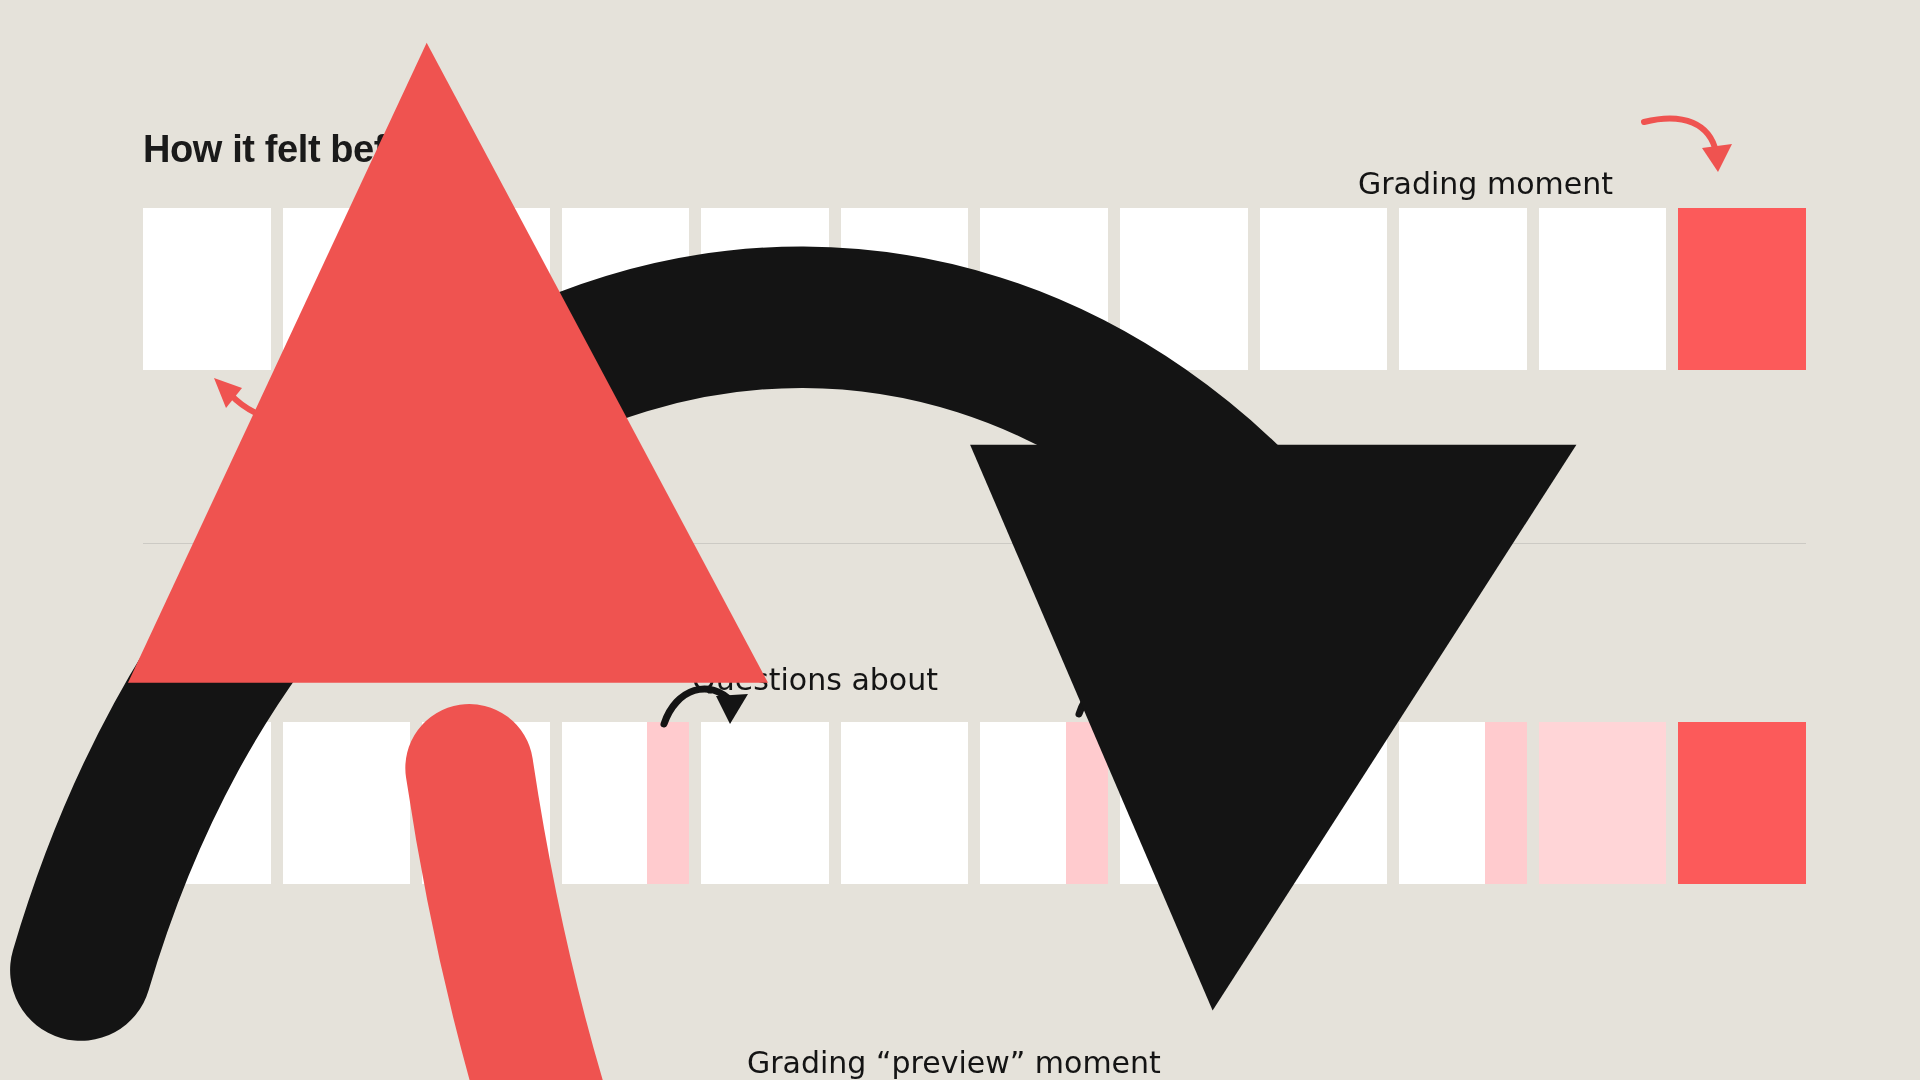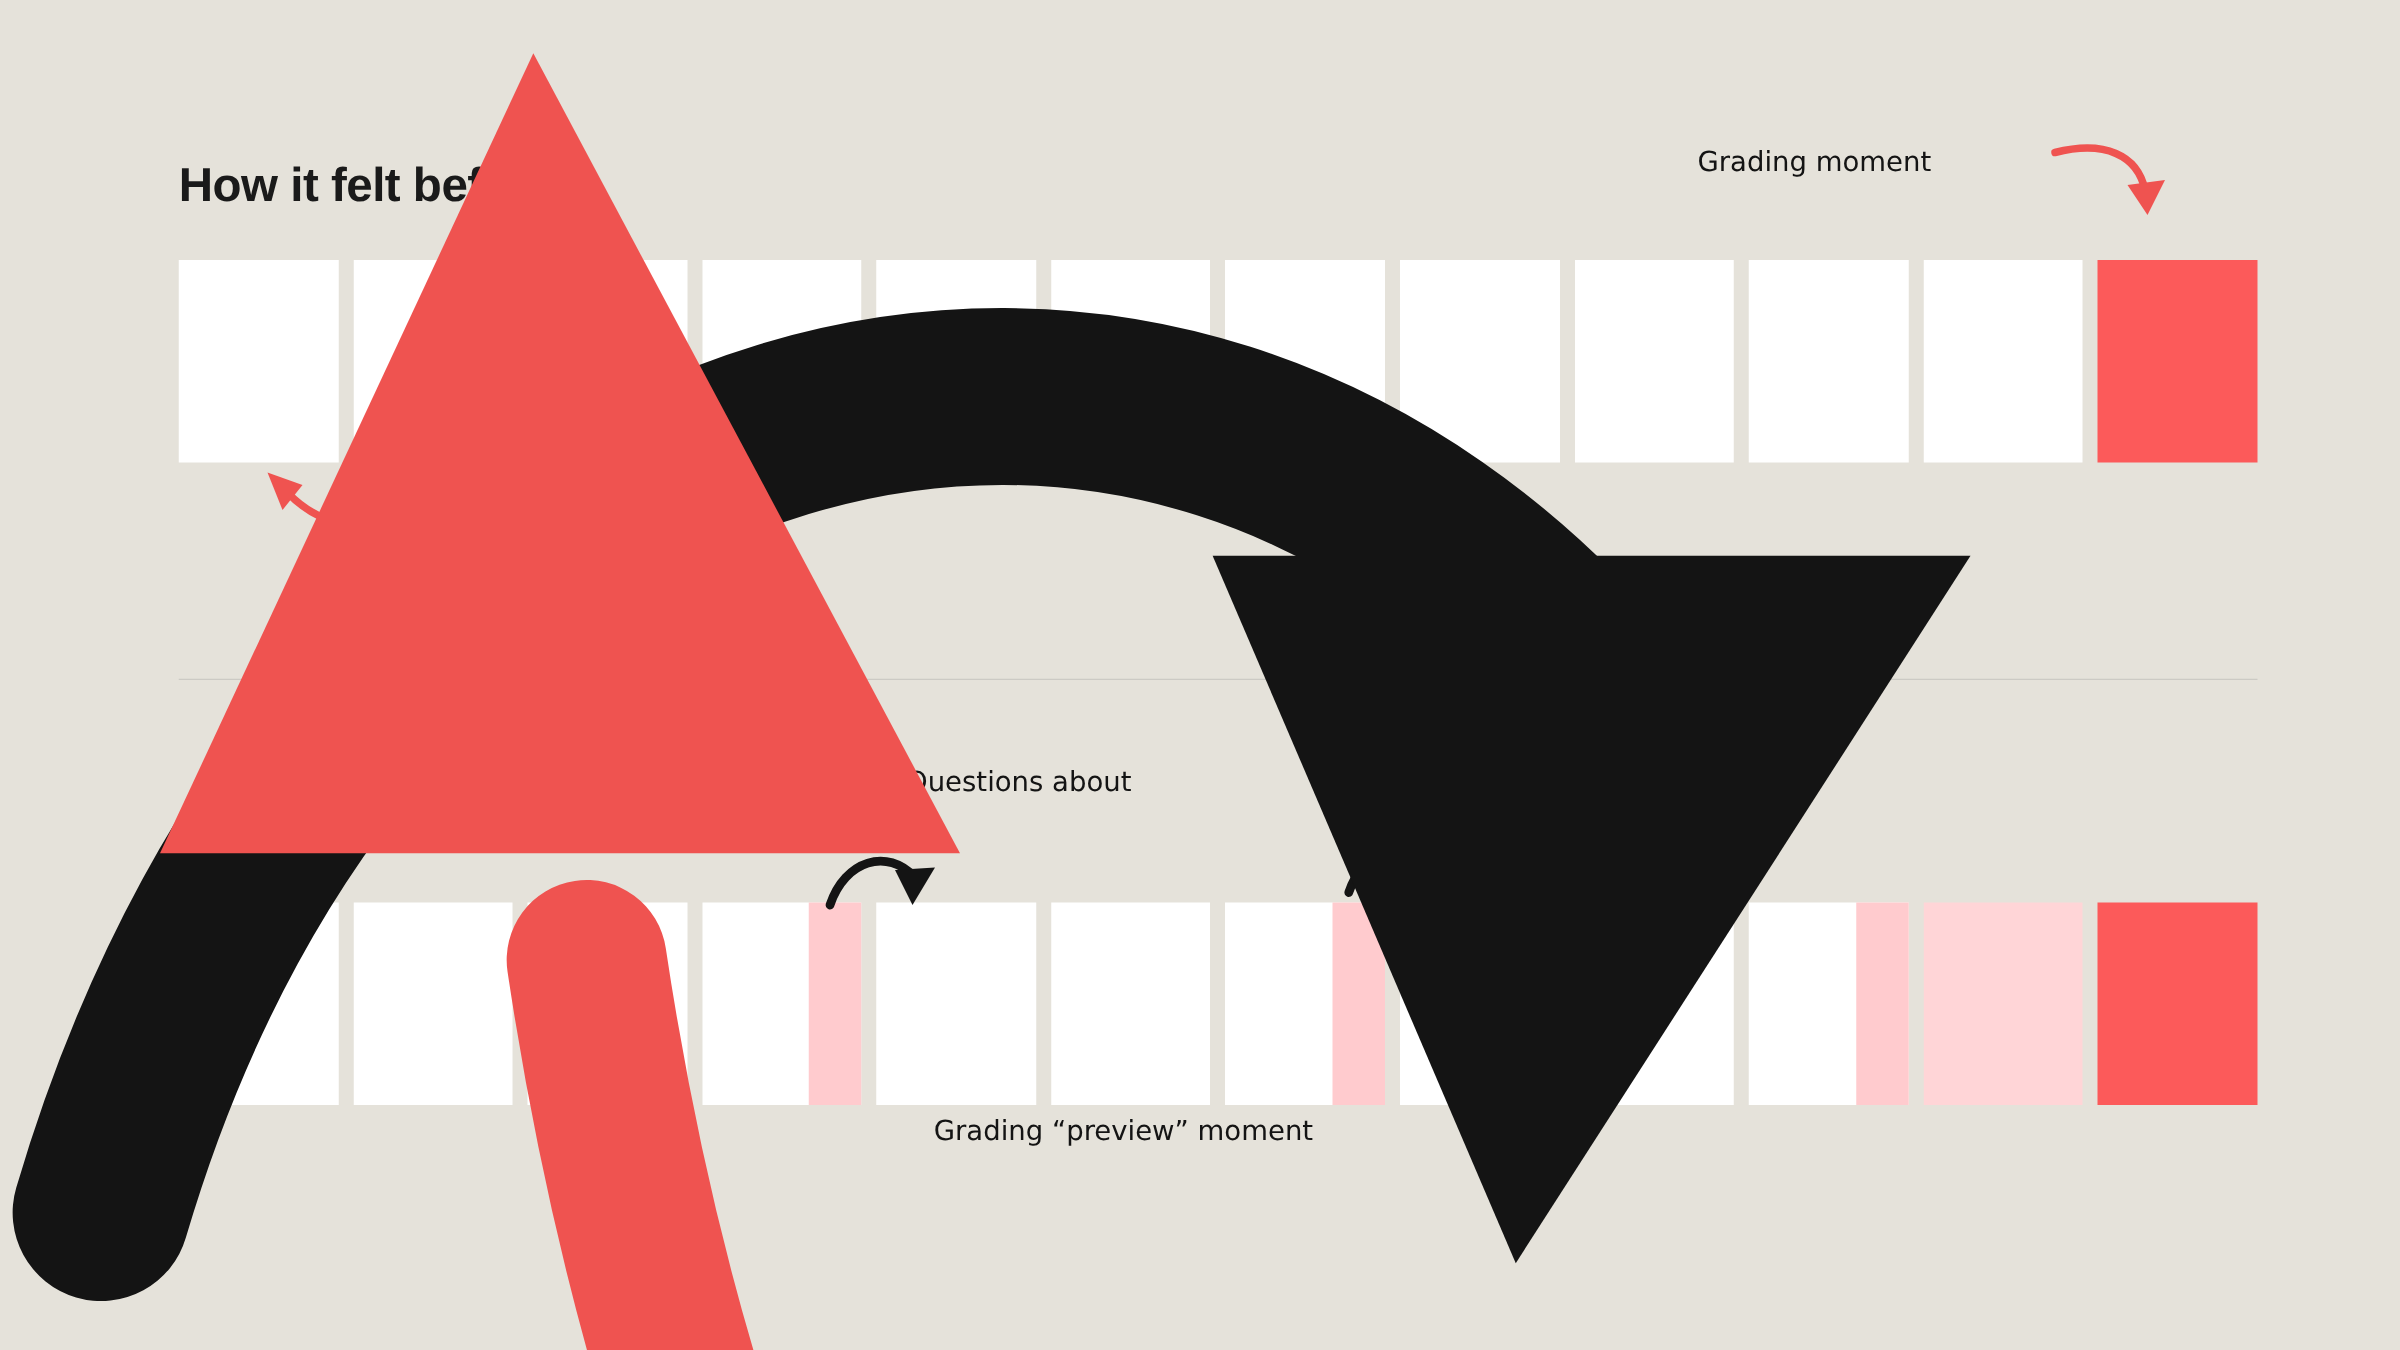--- a/index.html
+++ b/index.html
@@ -74,31 +74,32 @@
     top: 543px;
     width: 1663px;
     height: 1px;
     background: #CCCAC4;
   }
 
   
   .annot {
     position: absolute;
     font-family: "DejaVu Sans", sans-serif;
-    font-size: 22px;
+    font-size: 30px;
     color: #141414;
     white-space: pre;
     line-height: 1.25;
+    margin-top: 48px;
   }
   .annot.two-line { text-align: center; white-space: normal; }
 
   #annot-grading-moment   { left: 1358px; top: 117px; }
   #annot-coaching-moment  { left: 345px;  top: 404px; }
   #annot-questions        { left: 675px;  top: 613px; width: 280px; }
-  #annot-preview-moment   { left: 747px;  top: 892px; }
+  #annot-preview-moment   { left: 747px;  top: 996px; }
 
   
   .arrow-svg {
     position: absolute;
     overflow: visible;
     pointer-events: none;
   }
   #arrow-grading   { left: 1640px; top: 108px;  width: 120px; height: 80px; }
   #arrow-coaching  { left: 200px;  top: 378px;  width: 140px; height: 60px; }
   #arrow-questions { left: 660px;  top: 672px;  width: 110px; height: 62px; }

